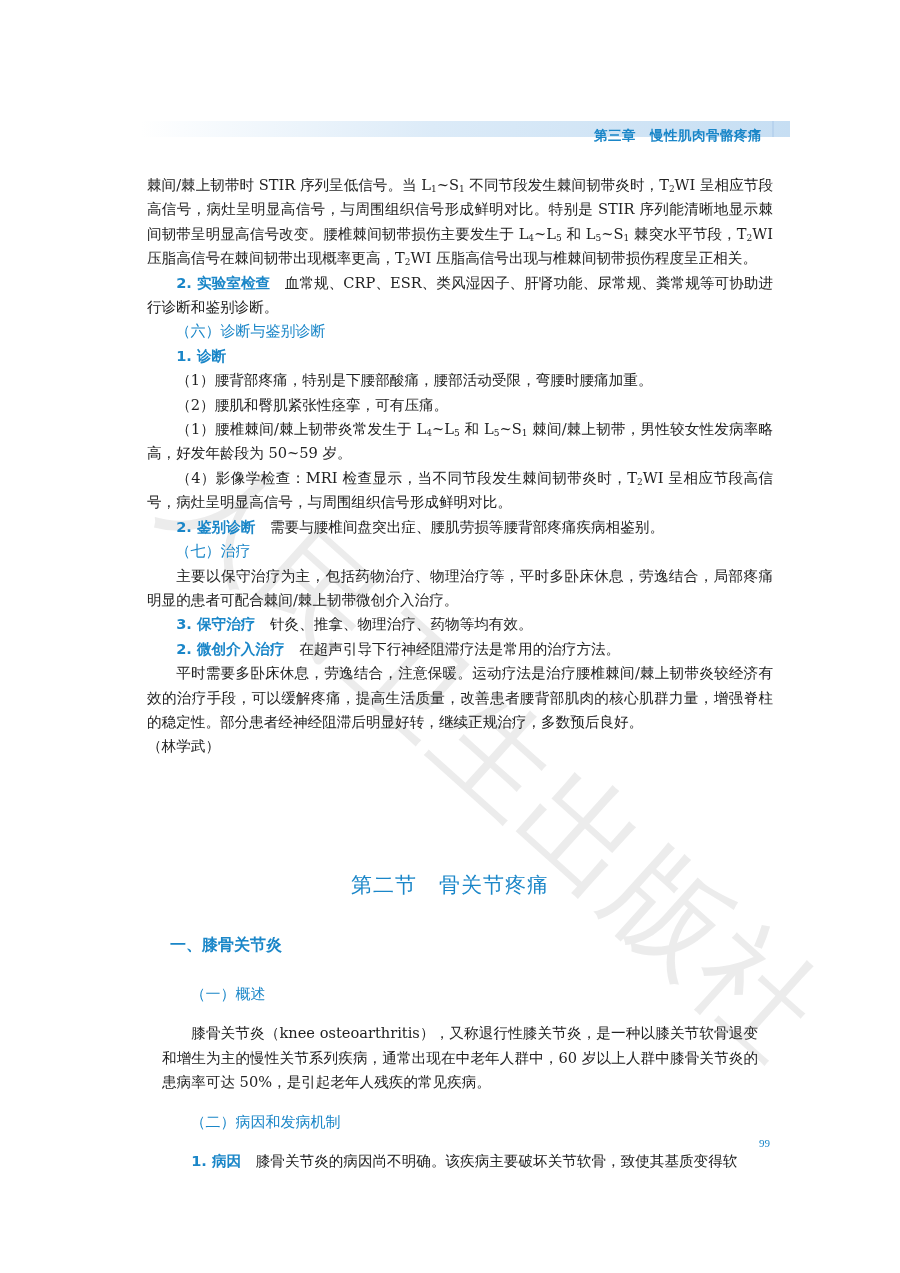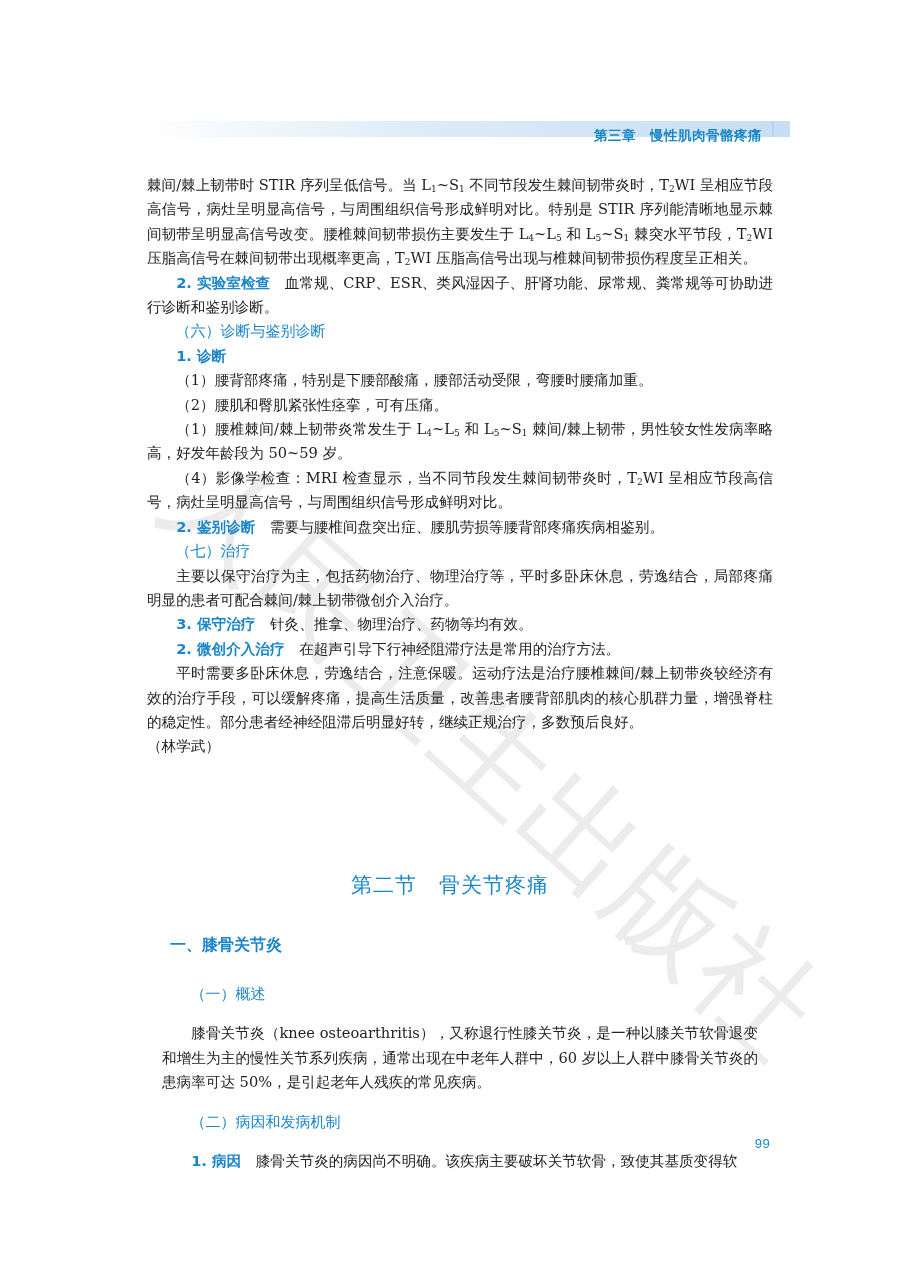--- a/index.html
+++ b/index.html
@@ -37,22 +37,22 @@
   .sub-title {
     position: absolute; left: 170px; top: 935px; font-family: "DejaVu Sans", sans-serif;
     font-weight: bold; font-size: 16px; color: #1a86c8;
   }
   .content2 {
     position: absolute; left: 147px; top: 967px; width: 626px;
     font-size: 14.6px; line-height: 24.4px; text-align: justify;
   }
   .content2 p { margin: 15px; }
   .page-number {
-    position: absolute; right: 130px; top: 1137px; font-family: Liberation Mono, monospace;
-    font-size: 13px; color: #1a86c8;
+    position: absolute; right: 130px; top: 1137px; font-family: Liberation Serif, serif;
+    font-size: 11px; color: #1a86c8;
   }
   .watermark {
     position: absolute; left: 240px; top: 420px; font-family: "DejaVu Sans", sans-serif;
     font-size: 118px; color: rgba(150,150,150,0.18); transform: rotate(42deg);
     transform-origin: left top; white-space: nowrap; pointer-events: none; font-weight: 300;
   }
 </style>
 </head>
 <body>
 

